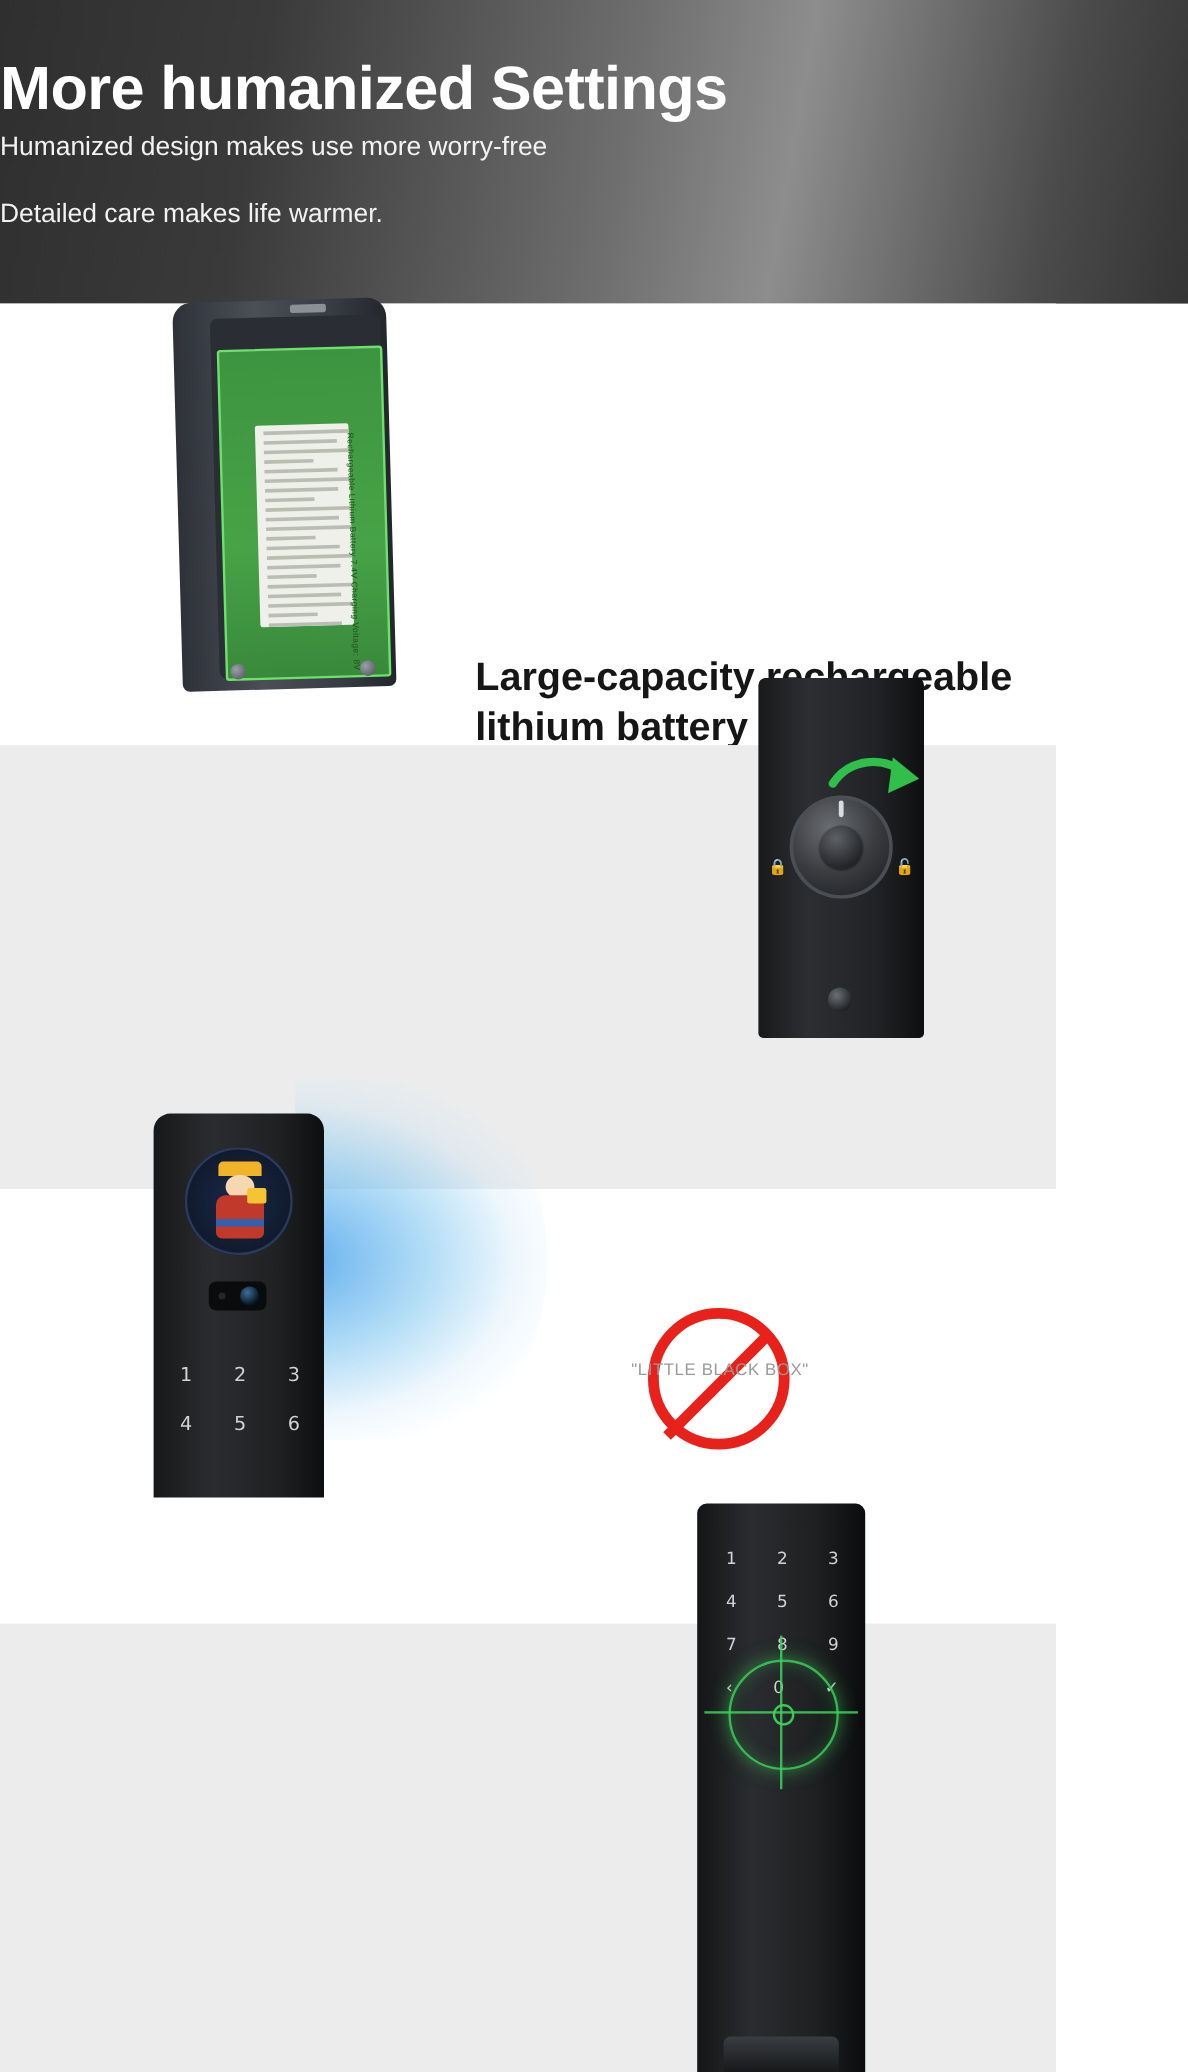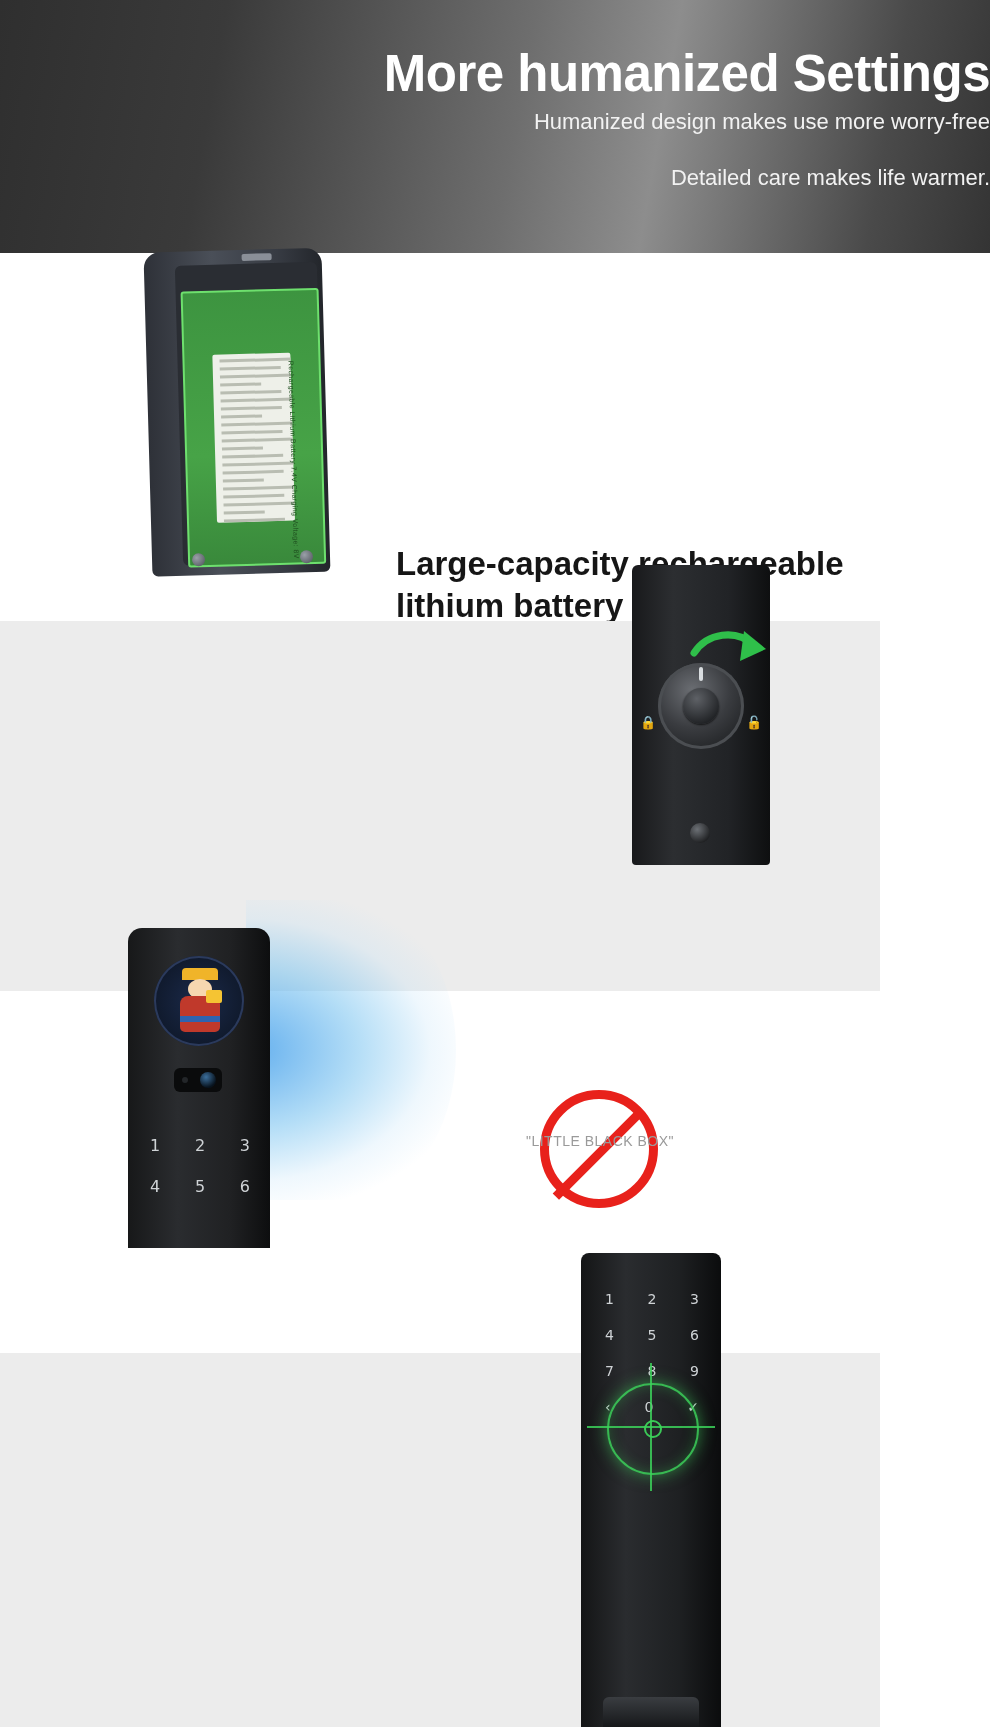--- a/index.html
+++ b/index.html
@@ -16,21 +16,21 @@
     position: relative;
   }
 
   
   .hero {
     position: relative;
     width: 990px;
     height: 253px;
     background: linear-gradient(100deg, #2f2f2f 0%, #3a3a3a 22%, #6e6e6e 52%, #8d8d8d 66%, #4a4a4a 88%, #343434 100%);
     box-sizing: border-box;
-    text-align: right;
+    text-align: left;
     overflow: hidden;
   }
   .hero-title {
     margin: 0;
     padding-top: 46px;
     font-size: 51px;
     line-height: 1.1;
     font-weight: bold;
     color: #ffffff;
     letter-spacing: -0.5px;

